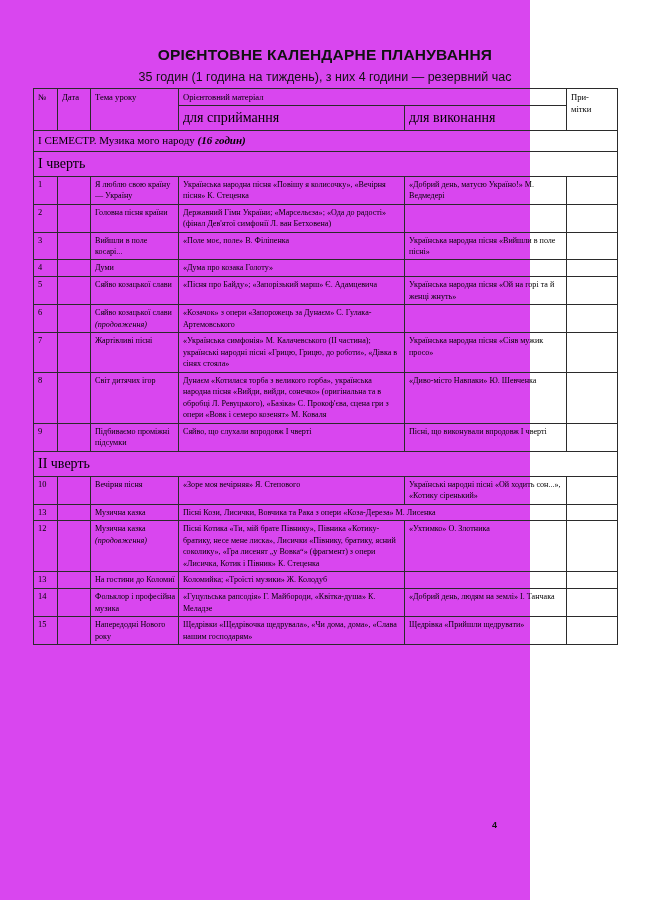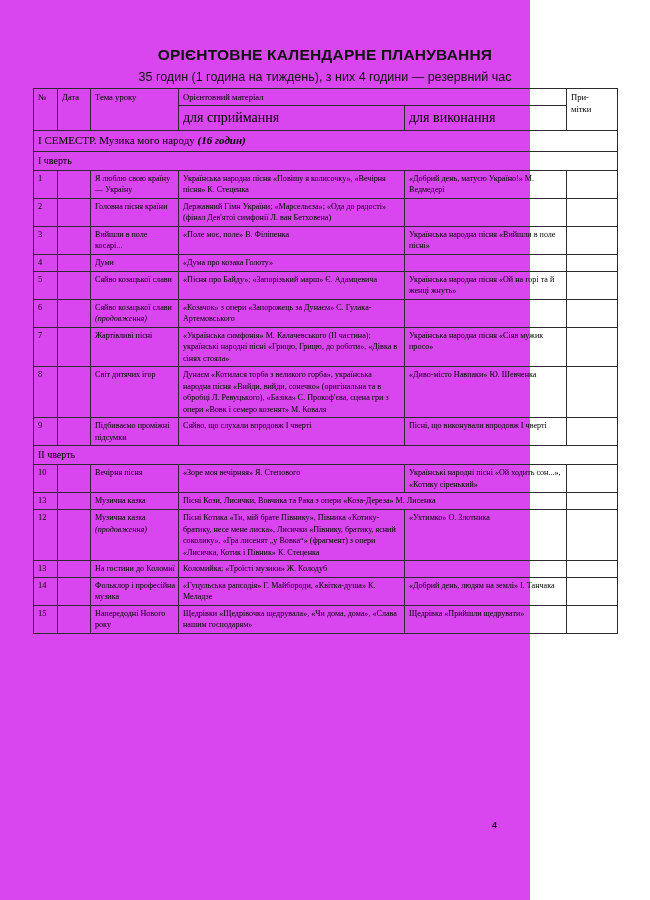--- a/index.html
+++ b/index.html
@@ -89,21 +89,21 @@
     text-align: center;
     font-weight: bold;
     font-size: 11px;
     padding: 3px 2px;
     vertical-align: middle;
   }
   td.banner .it { font-style: italic; font-weight: bold; }
   td.quarter {
     text-align: center;
     font-weight: bold;
-    font-size: 10px;
+    font-size: 14px;
     padding: 3px 2px;
     vertical-align: middle;
   }
   td.num {
     text-align: center;
     font-size: 8.4px;
     padding-top: 3px;
   }
   td.theme { padding-left: 5px; margin-left: 21px; }
   td.cell { padding-left: 5px; }

